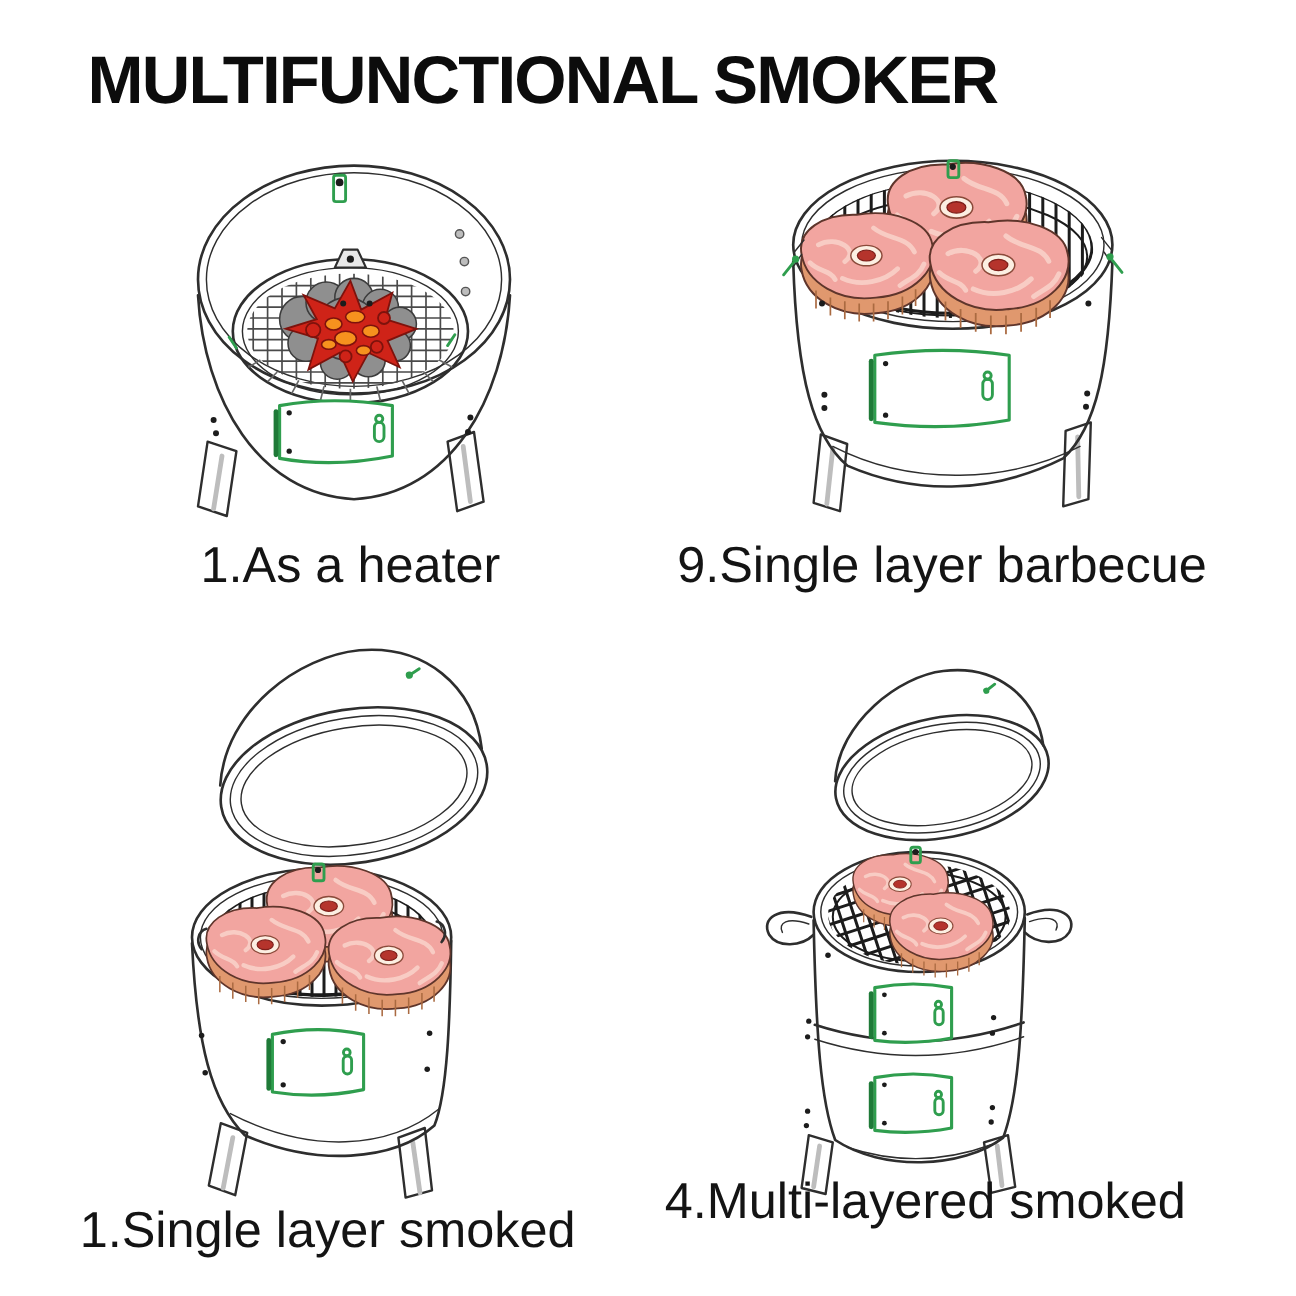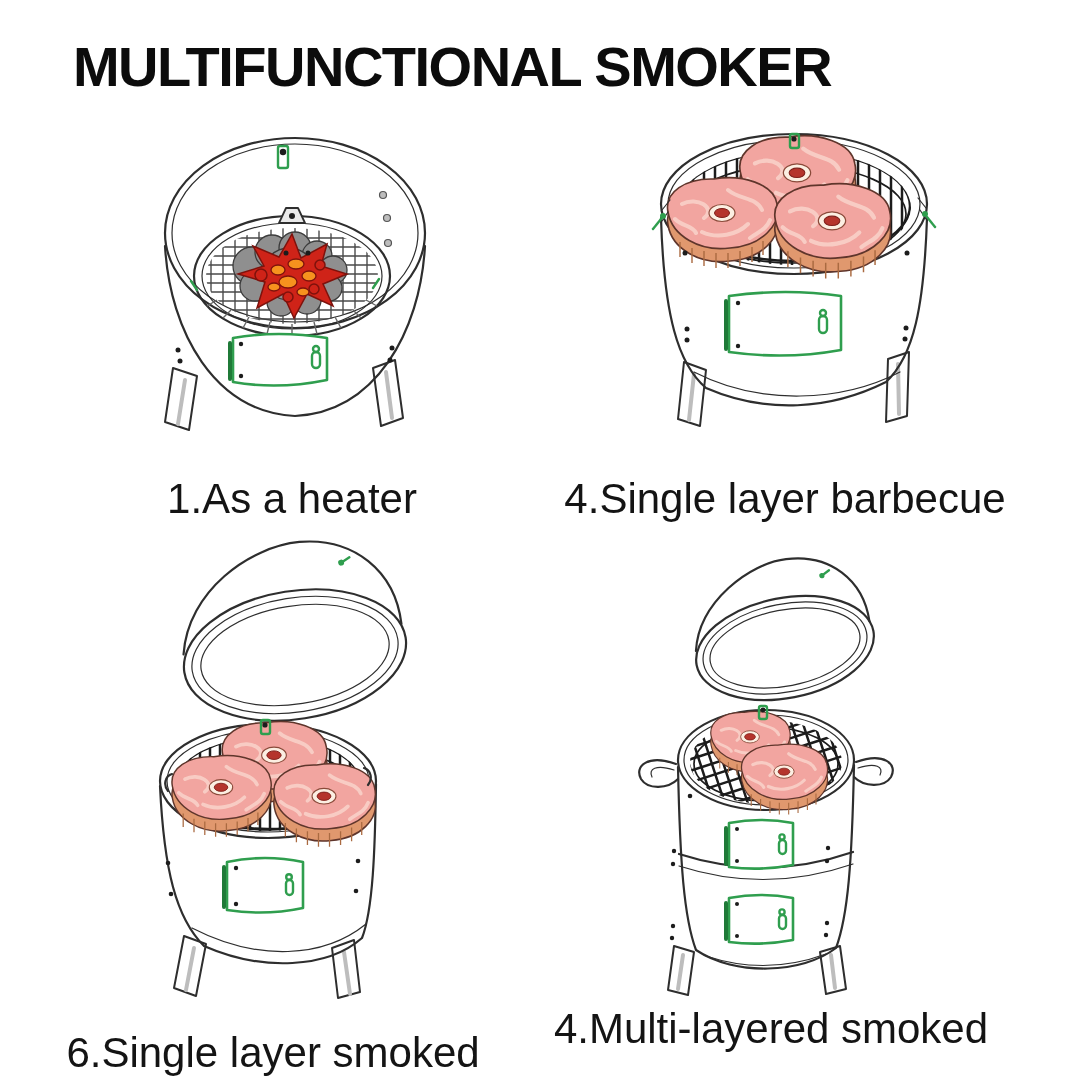--- a/index.html
+++ b/index.html
@@ -8,21 +8,21 @@
     background:var(--background,#ffffff);
     font-family:"Liberation Sans", sans-serif;
   }
   .page-title {
     position:absolute; top:34px; left:0; width:904px; text-align:center;
     font-size:56px; font-weight:700; letter-spacing:-1.5px; color:#0c0c0c;
     white-space:nowrap;
   }
   .caption {
     position:absolute; transform:translateX(-50%);
-    font-size:42px; color:#141414; white-space:nowrap; line-height:1;margin-top:28px;
+    font-size:42px; color:#141414; white-space:nowrap; line-height:1;
   }
   .fig-svg { position:absolute; }
 
   
   .ln       { fill:none; stroke:var(--line,#2e2e2e); stroke-width:2.2; stroke-linecap:round; stroke-linejoin:round; }
   .ln-thin  { fill:none; stroke:var(--line,#2e2e2e); stroke-width:1.2; stroke-linecap:round; }
   .tick     { fill:none; stroke:#666; stroke-width:1.4; }
   .grate-grid { fill:none; stroke:#4a4a4a; stroke-width:1.4; }
   .grate    { fill:none; stroke:var(--grate-black,#1c1c1c); stroke-width:2.5; stroke-linecap:round; }
   .grate-ring { fill:none; stroke:var(--grate-black,#1c1c1c); stroke-width:1.7; }
@@ -309,15 +309,15 @@
     <circle class="dot" cx="65" cy="346" r="2.2"></circle>
   <circle class="dot" cx="220" cy="330" r="2.2"></circle>
     <circle class="dot" cx="219" cy="343" r="2.2"></circle>
   <circle class="dot" cx="65" cy="408" r="2.2"></circle>
     <circle class="dot" cx="64" cy="420" r="2.2"></circle>
   <circle class="dot" cx="219" cy="405" r="2.2"></circle>
     <circle class="dot" cx="218" cy="417" r="2.2"></circle>
 </svg>
 
 <div class="caption" style="left:292px; top:450px">1.As a heater</div>
-<div class="caption" style="left:785px; top:450px">4.Single layer barbecue</div>
-<div class="caption" style="left:273px; top:1004px">6.Single layer smoked</div>
+<div class="caption" style="left:785px; top:450px">9.Single layer barbecue</div>
+<div class="caption" style="left:273px; top:1004px">1.Single layer smoked</div>
 <div class="caption" style="left:771px; top:980px">4.Multi-layered smoked</div>
 
 </body></html>

